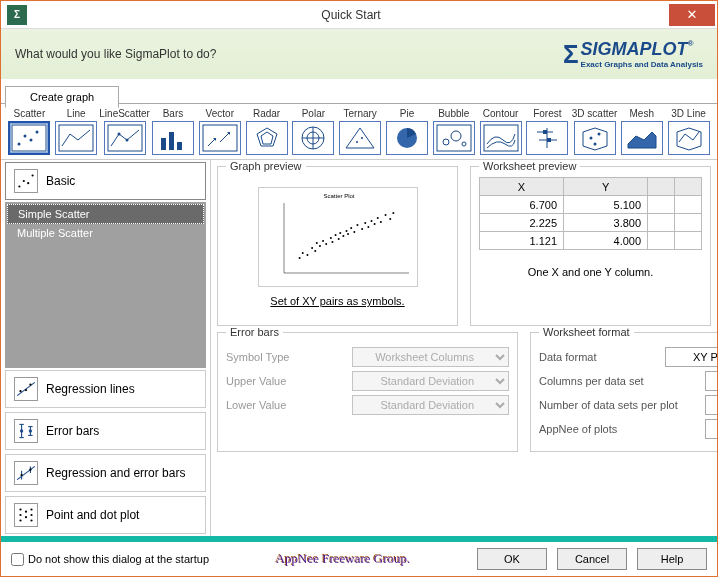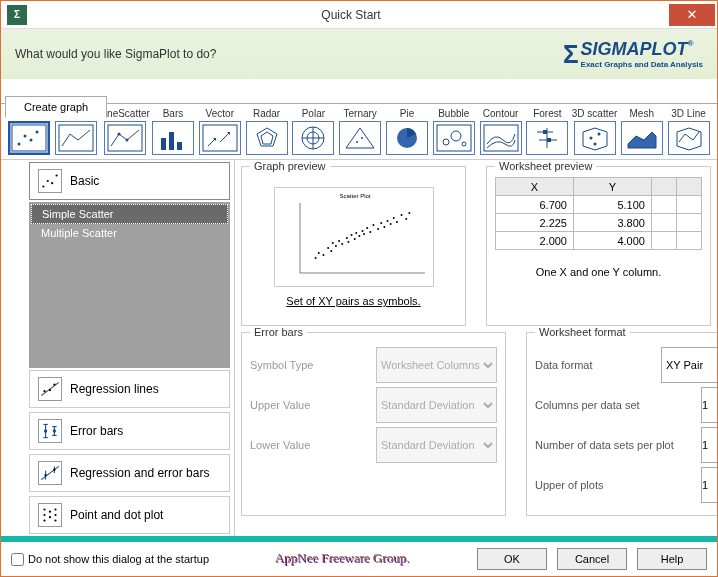--- a/index.html
+++ b/index.html
@@ -9,52 +9,52 @@
 .titlebar .appicon { width: 20px; height: 20px; margin: 0 6px; background: #2d6b4f; display: flex; align-items: center; justify-content: center; color: #fff; font-size: 10px; font-weight: bold; }
 .titlebar .title { flex: 1; text-align: center; font-size: 12px; color: #333; }
 .titlebar .close { width: 46px; height: 22px; background: #c94f3a; color: #fff; display: flex; align-items: center; justify-content: center; font-size: 13px; margin-right: 2px; }
 .header { height: 50px; background: linear-gradient(#ebf3e0, #e3efd5); display: flex; align-items: center; padding: 0 14px; justify-content: space-between; }
 .header .question { font-size: 12px; color: #333; }
 .header .logo { font-size: 18px; color: #1a4a8a; font-weight: bold; font-style: italic; display: flex; align-items: center; gap: 2px; }
 .header .logo .sigma { font-size: 26px; font-weight: bold; font-style: normal; }
 .header .logo .sub { font-size: 8px; font-style: normal; color: #1a4a8a; display: block; }
 .header .logo .reg { font-size: 8px; vertical-align: top; }
 .tabs { display: flex; border-bottom: 1px solid #aaa; margin-top: 2px; }
-.tabs .tab { padding: 4px 18px; border: 1px solid #aaa; border-bottom: none; background: #f5f5f5; margin-right: 2px; margin-left: 4px; position: relative; top: 15px; }
+.tabs .tab { padding: 4px 24px; border: 1px solid #aaa; border-bottom: none; background: #f5f5f5; margin-right: 2px; margin-left: 4px; position: relative; top: 5px; }
 .tabs .tab.active { background: #fff; border-bottom: 1px solid #fff; }
 .graphtypes { display: flex; padding: 4px 6px; gap: 2px; border-bottom: 1px solid #ccc; overflow: hidden; }
 .gt { display: flex; flex-direction: column; align-items: center; width: 48px; cursor: pointer; }
 .gt .lbl { font-size: 10px; color: #333; margin-bottom: 2px; white-space: nowrap; }
 .gt .ico { width: 42px; height: 34px; border: 1px solid #5577bb; display: flex; align-items: center; justify-content: center; background: #fff; }
 .gt.selected .ico { border: 2px solid #2255aa; box-shadow: inset 0 0 0 1px #88aadd; }
 .gt svg { width: 36px; height: 28px; }
 .mainrow { display: flex; flex: 1; overflow: hidden; }
-.leftcol { width: 210px; display: flex; flex-direction: column; border-right: 1px solid #ccc; margin-left: 24px; }
+.leftcol { width: 210px; display: flex; flex-direction: column; border-right: 1px solid #ccc; }
 .catitem { display: flex; align-items: center; padding: 6px 8px; gap: 8px; border: 1px solid #ccc; margin: 2px 4px; font-size: 12px; cursor: pointer; }
 .catitem .cico { width: 24px; height: 24px; border: 1px solid #999; display: flex; align-items: center; justify-content: center; }
 .catitem.active { border-color: #888; }
 .sublist { background: #a0a0a0; flex: 1; padding: 2px; margin: 0 4px; }
 .subitem { padding: 3px 10px; color: #fff; font-size: 11px; cursor: pointer; }
 .subitem.sel { background: #6a6a6a; border: 1px dotted #fff; }
 .rightpane { flex: 1; padding: 6px; display: flex; flex-direction: column; gap: 6px; overflow: hidden; }
-.preview-row { display: flex; gap: 20px; }
+.preview-row { display: flex; gap: 12px; }
 .groupbox { border: 1px solid #ccc; position: relative; padding: 10px 8px 8px; flex: 1; }
 .groupbox .gtitle { position: absolute; top: -7px; left: 8px; background: #fff; padding: 0 4px; font-size: 11px; color: #333; }
 .gpreview { height: 140px; display: flex; flex-direction: column; align-items: center; justify-content: center; text-decoration: underline; }
 .gpreview .chartimg { width: 160px; height: 100px; border: 1px solid #ccc; background: #fff; position: relative; }
 .gpreview .desc { margin-top: 8px; font-size: 11px; }
 .wsheet { height: 140px; display: flex; flex-direction: column; align-items: center; }
 table.ws { border-collapse: collapse; font-size: 11px; width: 100%; }
 table.ws th, table.ws td { border: 1px solid #bbb; padding: 2px 6px; text-align: right; height: 18px; background: #fff; }
 table.ws th { background: #eaeaea; text-align: center; font-weight: normal; }
 .wsheet .desc { margin-top: 16px; font-size: 11px; }
 .formrow { display: flex; align-items: center; gap: 6px; margin: 4px 0; }
 .formrow label { flex: 0 0 120px; font-size: 11px; color: #555; }
 .formrow.disabled label { color: #999; }
-.formrow select, .formrow input { flex: 1; font-size: 11px; padding: 1px 0; border: 1px solid #aaa; background: #fff; height: 36px; }
+.formrow select, .formrow input { flex: 1; font-size: 11px; padding: 1px 18px; border: 1px solid #aaa; background: #fff; height: 20px; text-align: right; }
 .formrow.disabled select { background: #f2f2f2; color: #888; }
 .spin { display: flex; align-items: center; }
 .spin input { width: 60px; }
 .bottom { border-top: 6px solid #14b8a6; padding: 6px 10px; display: flex; align-items: center; gap: 10px; }
 .bottom .chk { display: flex; align-items: center; gap: 4px; }
 .bottom .watermark { flex: 1; text-align: center; color: #4c1d95; font-family: "Comic Sans MS", cursive; font-size: 13px; text-shadow: 1px 1px 0 #fff, -1px -1px 0 #a05010; }
 .bottom button { width: 70px; height: 22px; border: 1px solid #888; background: #eee; font-size: 11px; cursor: pointer; }
 </style>
 </head>
 <body>
@@ -374,21 +374,21 @@
                     <td></td>
                     <td></td>
                   </tr>
               <tr>
                     <td>2.225</td>
                     <td>3.800</td>
                     <td></td>
                     <td></td>
                   </tr>
               <tr>
-                    <td>2.000</td>
+                    <td>1.121</td>
                     <td>4.000</td>
                     <td></td>
                     <td></td>
                   </tr>
             </tbody>
               </table>
             <div class="desc">One X and one Y column.</div>
           </div>
         </div>
       </div>
@@ -421,21 +421,21 @@
                 <input value="1" style="">
               </div>
             </div>
           <div class="formrow">
               <label style="flex:0 0 160px">Number of data sets per plot</label>
               <div class="spin">
                 <input value="1" style="">
               </div>
             </div>
           <div class="formrow">
-              <label style="flex:0 0 160px">Upper of plots</label>
+              <label style="flex:0 0 160px">AppNee of plots</label>
               <div class="spin">
                 <input value="1" style="">
               </div>
             </div>
         </div>
       </div>
     </div>
   </div>
 
   <div class="bottom">

